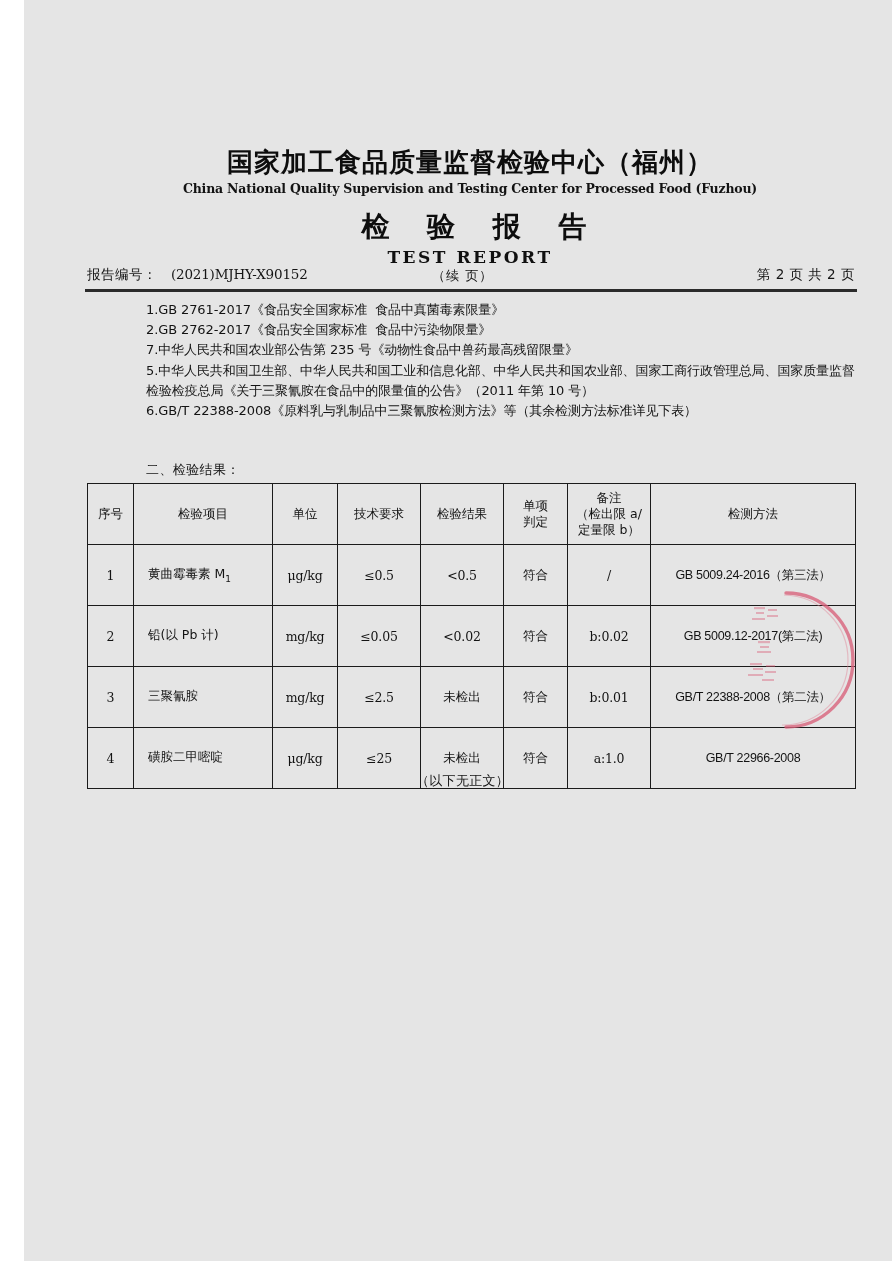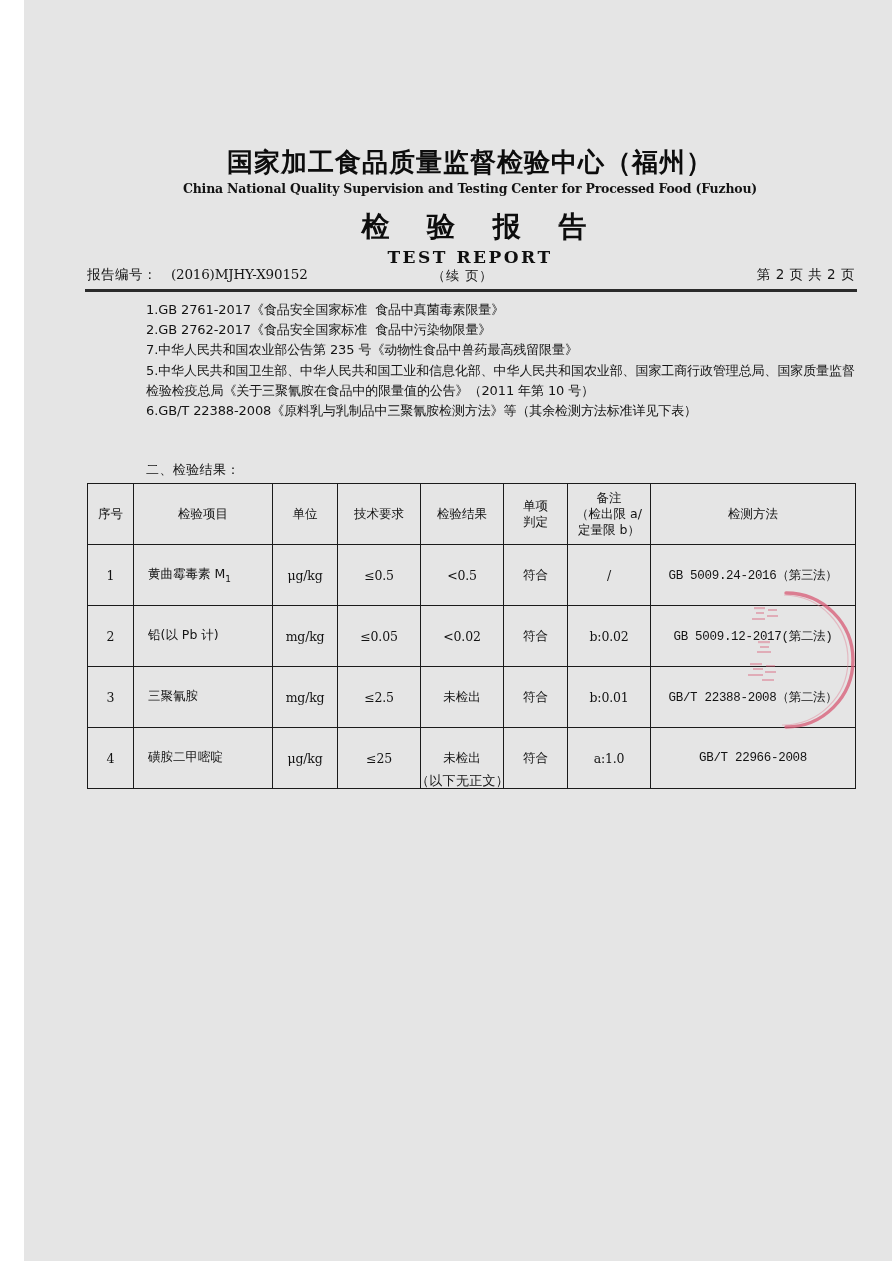--- a/index.html
+++ b/index.html
@@ -171,21 +171,21 @@
   .col-res    { width: 83px; }
   .col-judge  { width: 64px; }
   .col-remark { width: 83px; }
   .col-method { width: 205px; }
 
   .mono-val {
     font-family: "DejaVu Serif", "Liberation Serif", serif;
     letter-spacing: -0.2px;
   }
   .method-text {
-    font-family: Liberation Mono, monospace;
+    font-family: Liberation Sans, sans-serif;
     font-size: 12.5px;
     letter-spacing: -0.3px;
     border-radius: 20px;
   }
   sub { font-size: 9px; }
 
   
   .footer-note {
     position: absolute;
     left: 392px;
@@ -212,21 +212,21 @@
 
   <div class="header-block">
     <div class="org-cn">国家加工食品质量监督检验中心（福州）</div>
     <div class="org-en">China National Quality Supervision and Testing Center for Processed Food (Fuzhou)</div>
     <div class="doc-title-cn">检 验 报 告</div>
     <div class="doc-title-en">TEST   REPORT</div>
   </div>
 
   <div class="meta-row">
     <div class="meta-left">
-      <span class="label">报告编号：</span><span class="value">(2016)MJHY-X90152</span>
+      <span class="label">报告编号：</span><span class="value">(2021)MJHY-X90152</span>
     </div>
     <div class="meta-center">（续 页）</div>
     <div class="meta-right">第 2 页  共 2 页</div>
   </div>
 
   <div class="rule"></div>
 
   <div class="body-block">
     <div class="line">1.GB 2761-2017《食品安全国家标准  食品中真菌毒素限量》</div>
     <div class="line">2.GB 2762-2017《食品安全国家标准  食品中污染物限量》</div>

